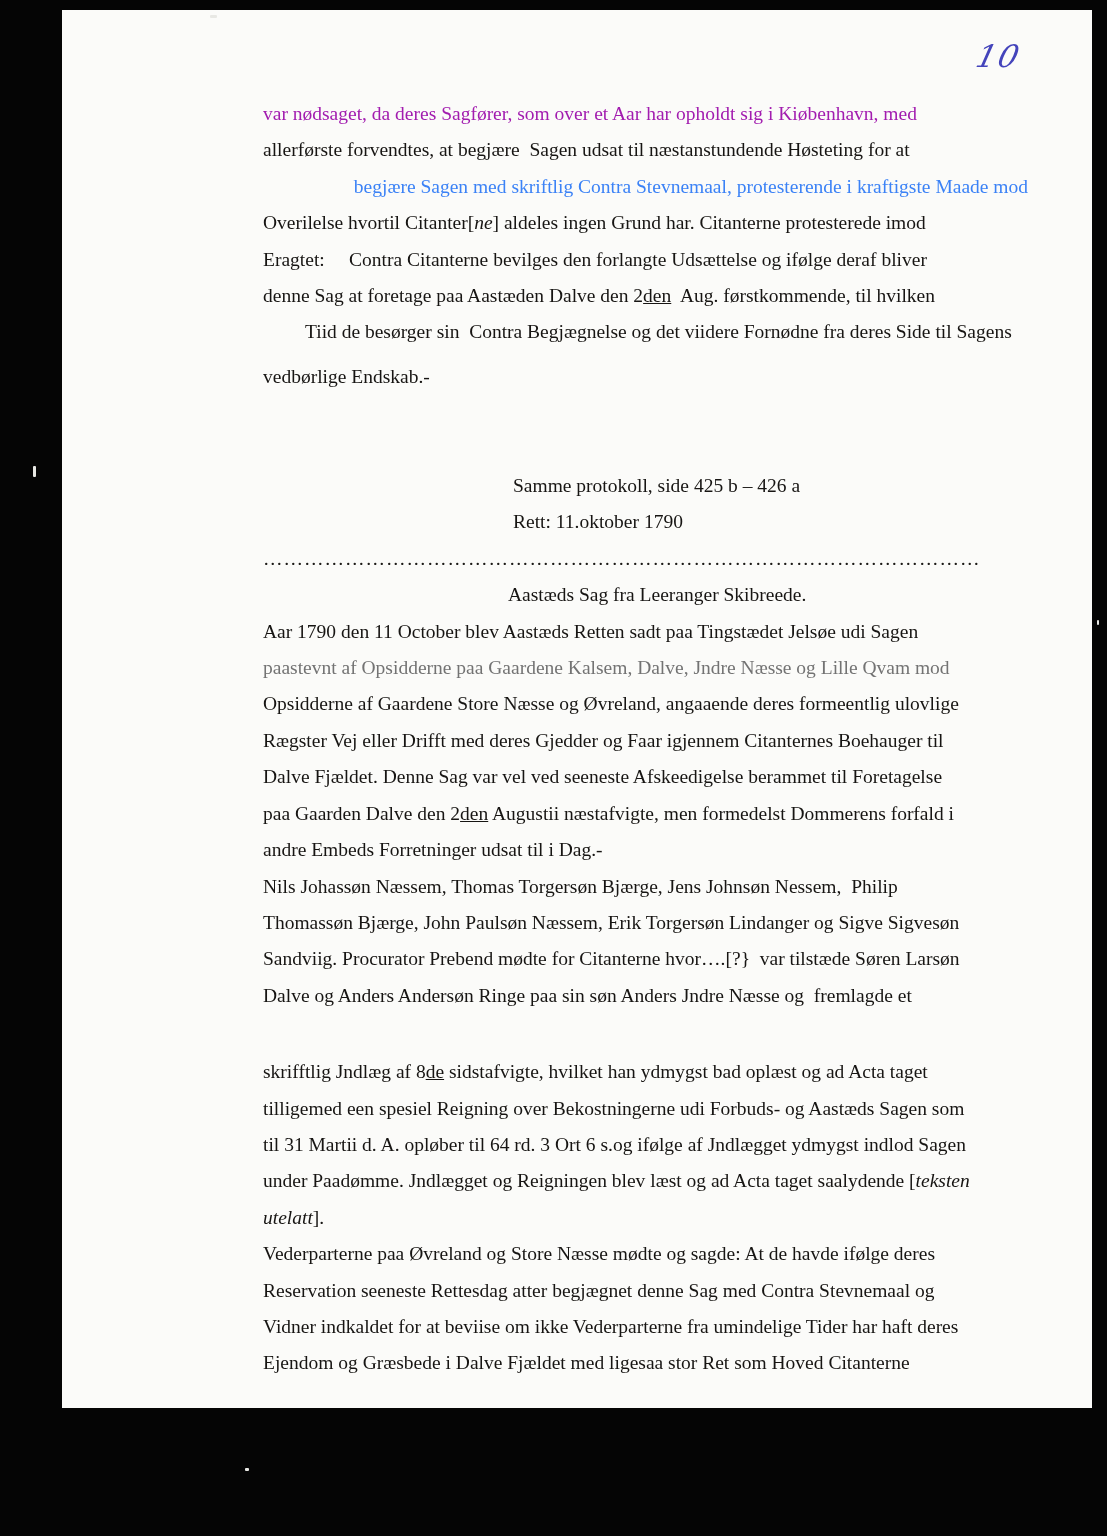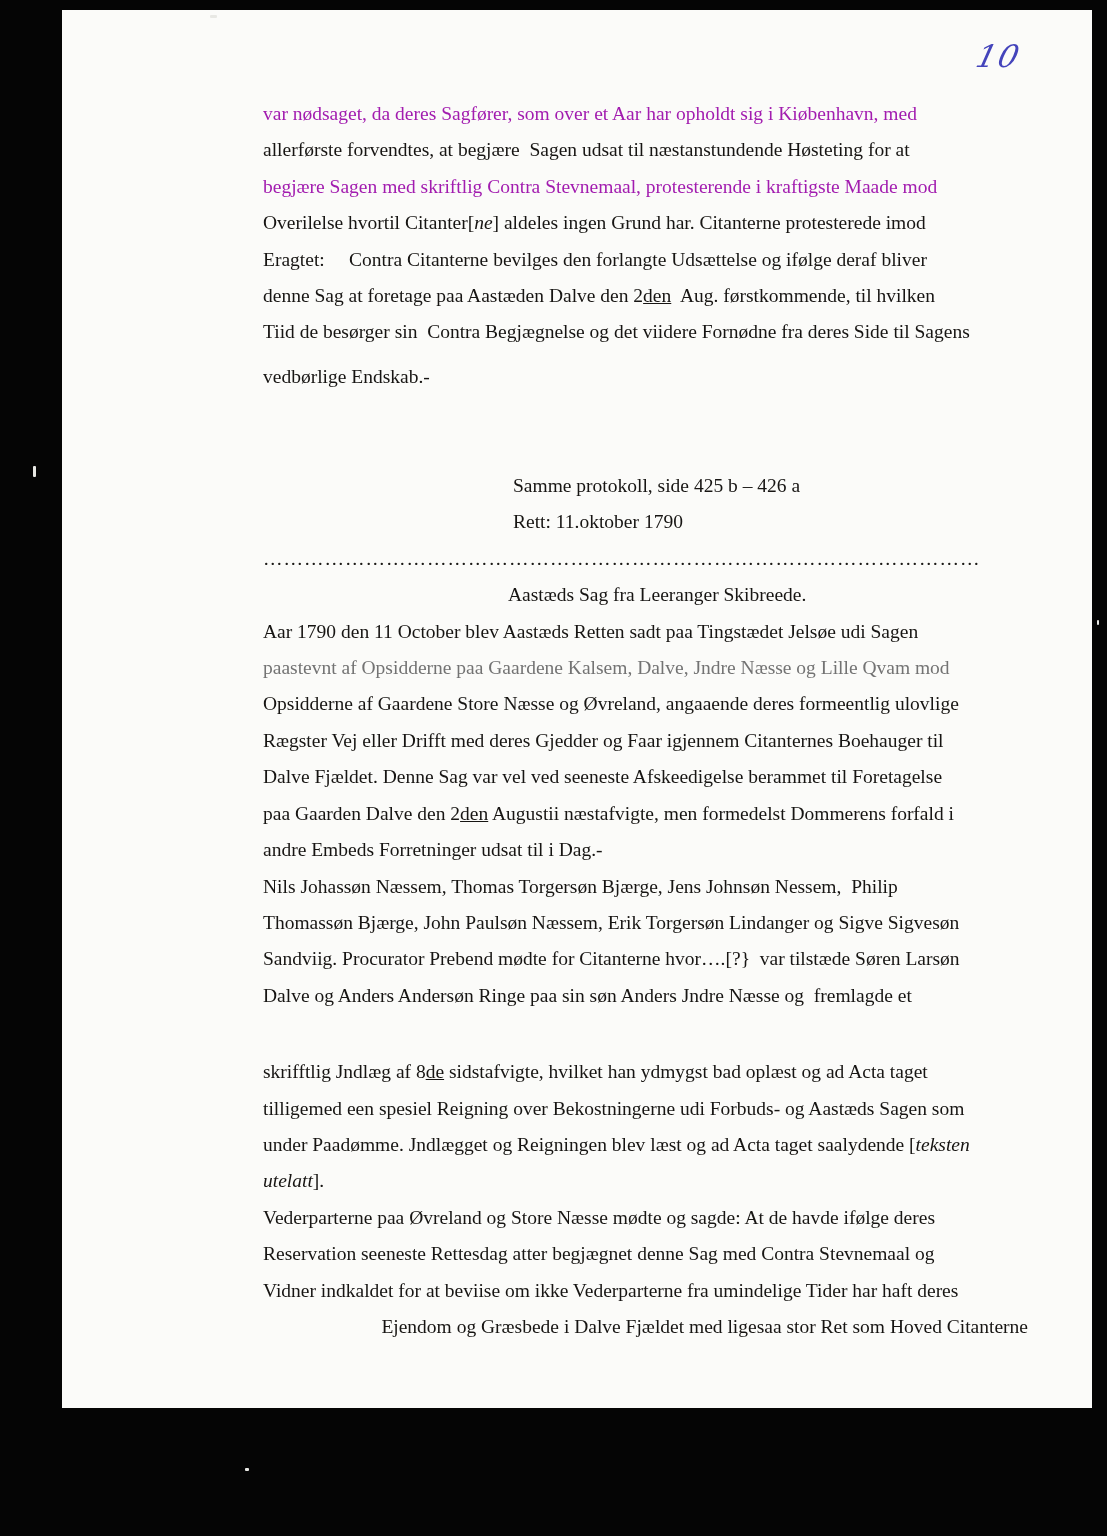--- a/index.html
+++ b/index.html
@@ -74,50 +74,51 @@
 </style>
 </head>
 <body>
 
 <div class="scan" style="background: rgb(5, 5, 5);">
   <div class="page" style="background: rgb(251, 251, 249);">
     <div class="handwritten-number" style="color: rgb(68, 68, 187);">10</div>
     <div class="text-block" id="text-block">
         <div class="line" style="color: #a21caf;"><span>var nødsaget, da deres Sagfører, som over et Aar har opholdt sig i Kiøbenhavn, med</span></div>
         <div class="line" style="color: rgb(23, 21, 19);"><span>allerførste forvendtes, at begjære  Sagen udsat til næstanstundende Høsteting for at</span></div>
-        <div class="line" style="color: #a21caf;"><span>begjære Sagen med skriftlig Contra Stevnemaal, protesterende i kraftigste Maade mod</span></div>
+        <div class="line" style="color: #3b82f6; text-align: right;"><span>begjære Sagen med skriftlig Contra Stevnemaal, protesterende i kraftigste Maade mod</span></div>
         <div class="line" style="color: rgb(23, 21, 19);"><span>Overilelse hvortil Citanter[</span><span class="seg-i">ne</span><span>] aldeles ingen Grund har. Citanterne protesterede imod</span></div>
         <div class="line" style="color: rgb(23, 21, 19);"><span>Eragtet:     Contra Citanterne bevilges den forlangte Udsættelse og ifølge deraf bliver</span></div>
         <div class="line" style="color: rgb(23, 21, 19);"><span>denne Sag at foretage paa Aastæden Dalve den 2</span><span class="seg-u">den</span><span>  Aug. førstkommende, til hvilken</span></div>
-        <div class="line" style="color: rgb(23, 21, 19);"><span>Tiid de besørger sin  Contra Begjægnelse og det viidere Fornødne fra deres Side til Sagens</span></div>
+        <div class="line" style="color: rgb(23, 21, 19); margin-left: 42px;"><span>Tiid de besørger sin  Contra Begjægnelse og det viidere Fornødne fra deres Side til Sagens</span></div>
         <div class="line" style="color: rgb(23, 21, 19); margin-top: 8px;"><span>vedbørlige Endskab.-</span></div>
         <div class="line blank"></div>
         <div class="line blank"></div>
         <div class="line" style="padding-left: 250px; color: rgb(23, 21, 19);"><span>Samme protokoll, side 425 b – 426 a</span></div>
         <div class="line" style="padding-left: 250px; color: rgb(23, 21, 19);"><span>Rett: 11.oktober 1790</span></div>
         <div class="line dots">…………………………………………………………………………………………………………</div>
         <div class="line" style="padding-left: 245px; color: rgb(23, 21, 19);"><span>Aastæds Sag fra Leeranger Skibreede.</span></div>
         <div class="line" style="color: rgb(23, 21, 19);"><span>Aar 1790 den 11 October blev Aastæds Retten sadt paa Tingstædet Jelsøe udi Sagen</span></div>
         <div class="line" style="color: #737373;"><span>paastevnt af Opsidderne paa Gaardene Kalsem, Dalve, Jndre Næsse og Lille Qvam mod</span></div>
         <div class="line" style="color: rgb(23, 21, 19);"><span>Opsidderne af Gaardene Store Næsse og Øvreland, angaaende deres formeentlig ulovlige</span></div>
         <div class="line" style="color: rgb(23, 21, 19);"><span>Rægster Vej eller Drifft med deres Gjedder og Faar igjennem Citanternes Boehauger til</span></div>
         <div class="line" style="color: rgb(23, 21, 19);"><span>Dalve Fjældet. Denne Sag var vel ved seeneste Afskeedigelse berammet til Foretagelse</span></div>
         <div class="line" style="color: rgb(23, 21, 19);"><span>paa Gaarden Dalve den 2</span><span class="seg-u">den</span><span> Augustii næstafvigte, men formedelst Dommerens forfald i</span></div>
         <div class="line" style="color: rgb(23, 21, 19);"><span>andre Embeds Forretninger udsat til i Dag.-</span></div>
         <div class="line" style="color: rgb(23, 21, 19);"><span>Nils Johassøn Næssem, Thomas Torgersøn Bjærge, Jens Johnsøn Nessem,  Philip</span></div>
         <div class="line" style="color: rgb(23, 21, 19);"><span>Thomassøn Bjærge, John Paulsøn Næssem, Erik Torgersøn Lindanger og Sigve Sigvesøn</span></div>
         <div class="line" style="color: rgb(23, 21, 19);"><span>Sandviig. Procurator Prebend mødte for Citanterne hvor….[?}  var tilstæde Søren Larsøn</span></div>
         <div class="line" style="color: rgb(23, 21, 19);"><span>Dalve og Anders Andersøn Ringe paa sin søn Anders Jndre Næsse og  fremlagde et</span></div>
         <div class="line" style="color: rgb(23, 21, 19); margin-top: 40px;"><span>skrifftlig Jndlæg af 8</span><span class="seg-u">de</span><span> sidstafvigte, hvilket han ydmygst bad oplæst og ad Acta taget</span></div>
         <div class="line" style="color: rgb(23, 21, 19);"><span>tilligemed een spesiel Reigning over Bekostningerne udi Forbuds- og Aastæds Sagen som</span></div>
+        <div class="line" style="color: rgb(23, 21, 19);"><span>til 31 Martii d. A. opløber til 64 rd. 3 Ort 6 s.og ifølge af Jndlægget ydmygst indlod Sagen</span></div>
         <div class="line" style="color: rgb(23, 21, 19);"><span>under Paadømme. Jndlægget og Reigningen blev læst og ad Acta taget saalydende [</span><span class="seg-i">teksten</span></div>
         <div class="line" style="color: rgb(23, 21, 19);"><span class="seg-i">utelatt</span><span>].</span></div>
         <div class="line" style="color: rgb(23, 21, 19);"><span>Vederparterne paa Øvreland og Store Næsse mødte og sagde: At de havde ifølge deres</span></div>
         <div class="line" style="color: rgb(23, 21, 19);"><span>Reservation seeneste Rettesdag atter begjægnet denne Sag med Contra Stevnemaal og</span></div>
         <div class="line" style="color: rgb(23, 21, 19);"><span>Vidner indkaldet for at beviise om ikke Vederparterne fra umindelige Tider har haft deres</span></div>
-        <div class="line" style="color: rgb(23, 21, 19); text-align: right;"><span>Ejendom og Græsbede i Dalve Fjældet med ligesaa stor Ret som Hoved Citanterne</span></div>
+        <div class="line" style="color: rgb(23, 21, 19);"><span>Ejendom og Græsbede i Dalve Fjældet med ligesaa stor Ret som Hoved Citanterne</span></div>
       </div>
   </div>
   <div class="speck s1"></div>
   <div class="speck s2"></div>
   <div class="speck s3"></div>
   <div class="speck s4"></div>
 </div>
 
 </body></html>

